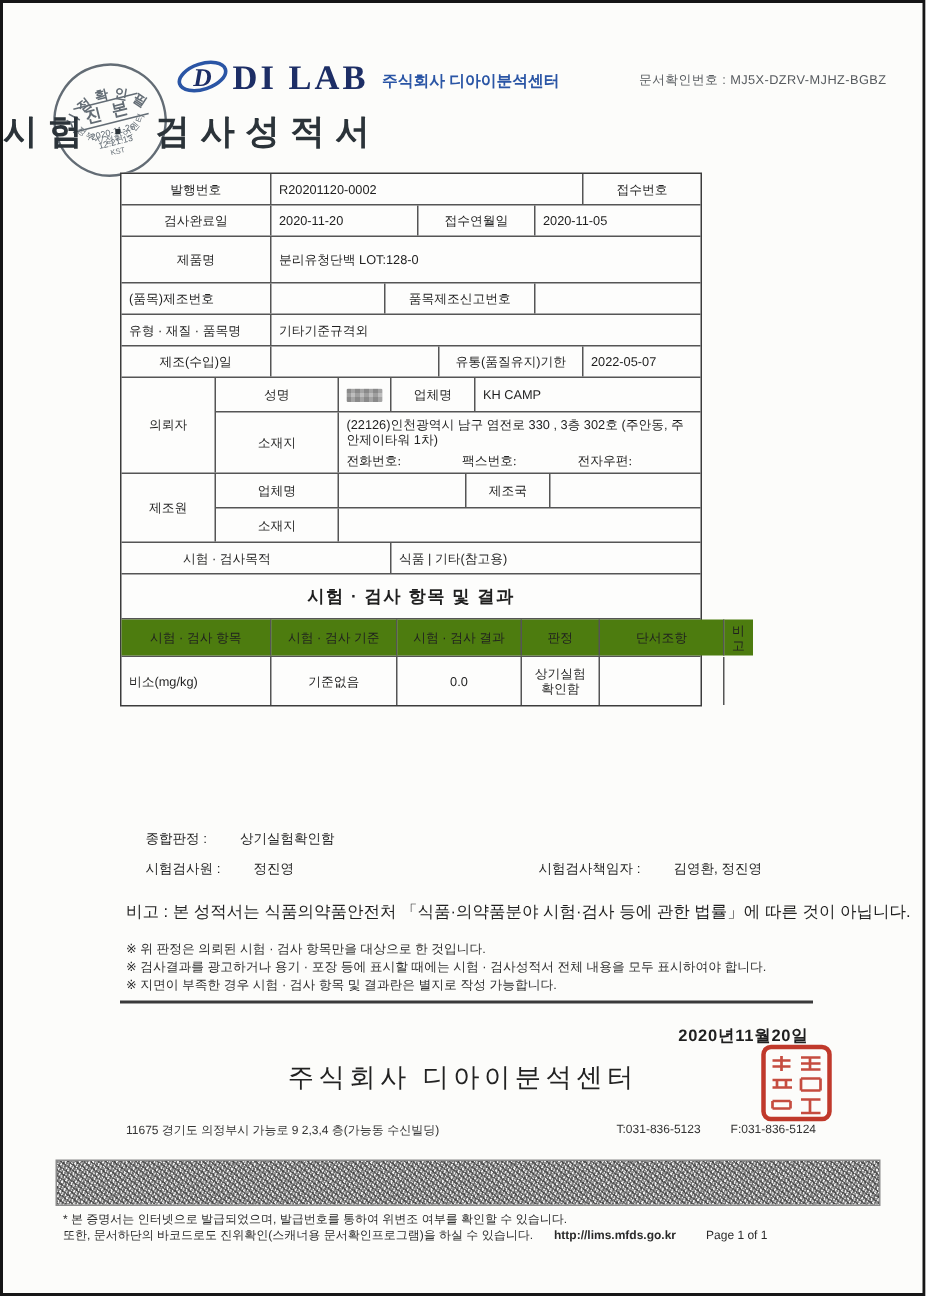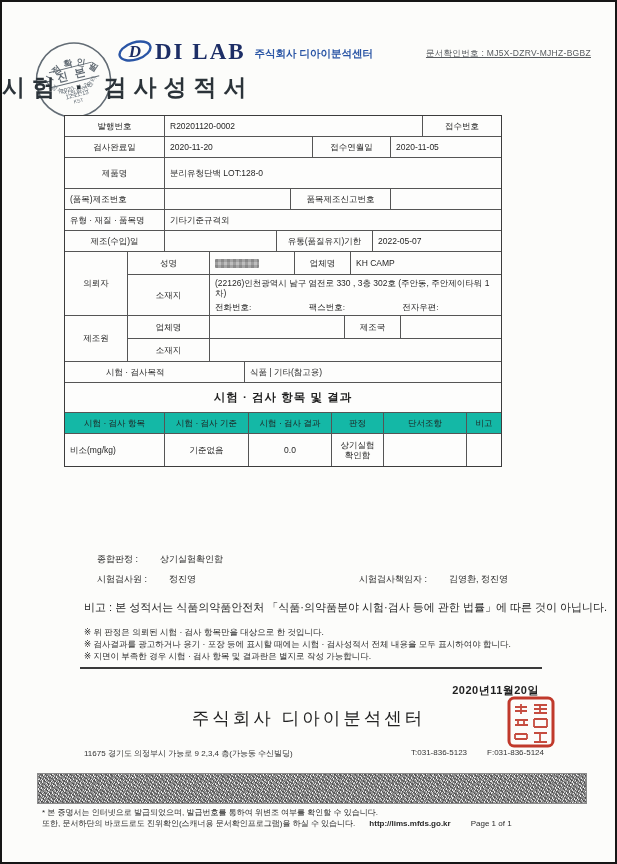--- a/index.html
+++ b/index.html
@@ -5,25 +5,25 @@
   html,body{margin:0;padding:0;background:#d9d9d9;}
   .sheet{position:relative;width:617px;height:864px;margin:0 auto;background:#fcfcfa;
     border:2px solid #161616;box-sizing:border-box;overflow:hidden;
     font-family:"Liberation Sans","DejaVu Sans",sans-serif;color:#1f1f1f;}
   
   .stampwrap{position:absolute;left:32px;top:38px;transform:rotate(-14deg);opacity:.85;}
   .logo{position:absolute;left:116px;top:36px;display:flex;align-items:flex-end;}
   .brand{font-family:"Liberation Serif","DejaVu Serif",serif;font-size:23px;font-weight:bold;
     color:#1d2e66;letter-spacing:2px;line-height:24px;margin-left:3px;}
   .brand-sub{font-size:10.5px;font-weight:bold;color:#2a55a5;margin-left:9px;margin-bottom:3px;}
-  .docno{position:absolute;right:24px;top:46px;font-size:8.5px;color:#565a5e;letter-spacing:.3px;text-decoration:underline;}
+  .docno{position:absolute;right:24px;top:46px;font-size:8.5px;color:#565a5e;letter-spacing:.3px;}
   .title{position:absolute;left:0;top:70px;width:100%;text-align:left;font-size:23px;
     font-weight:bold;color:#2b3339;letter-spacing:7px;}
   
-  .mainbox{position:absolute;left:62px;top:113px;width:438px;border:1.6px solid #3c3c3c;
+  .mainbox{position:absolute;left:78px;top:113px;width:388px;border:1.6px solid #3c3c3c;
     box-sizing:border-box;background:#fdfdfc;}
   .r{display:flex;border-bottom:1px solid #555;align-items:stretch;}
   .r:last-child{border-bottom:none;}
   .c{border-right:1px solid #555;display:flex;align-items:center;box-sizing:border-box;
     padding:2px 5px;font-size:8.5px;line-height:10px;}
   .c:last-child{border-right:none;}
   .lab{justify-content:center;text-align:center;}
   .lab-l{justify-content:flex-start;}
   .h20{min-height:20px;} .h30{min-height:30px;} .h22{min-height:22px;} .h38{min-height:38px;}
   .w100{width:100px;flex:none;} .w78{width:78px;flex:none;} .w110{width:110px;flex:none;}
@@ -40,21 +40,21 @@
   .addrline{font-size:8.5px;line-height:10px;}
   .contacts{display:flex;font-size:8.5px;}
   .contacts span{flex:1;font-family:Liberation Serif, serif;}
   .redacted{width:44px;height:9px;border-radius:1px;
     background:repeating-linear-gradient(90deg,#b5b5b5 0 3px,#d8d8d8 3px 6px),
                repeating-linear-gradient(0deg,#c2c2c2 0 3px,#e0e0e0 3px 6px);
     background-blend-mode:multiply;}
   .secband{border-bottom:1px solid #555;display:flex;align-items:center;justify-content:center;
     min-height:29px;font-size:11.5px;font-weight:bold;letter-spacing:1px;}
   
-  .res-head .c{background:#14b8a6;justify-content:center;font-size:8.5px;}
+  .res-head .c{background:#4d7c0f;justify-content:center;font-size:8.5px;}
   .res-row .c{font-size:8.5px;}
   .rc1{width:100px;flex:none;} .rc2{width:84px;flex:none;} .rc3{width:83px;flex:none;}
   .rc4{width:52px;flex:none;} .rc5{width:83px;flex:none;} .rc6{flex:1;}
   .cen{justify-content:center;text-align:center;}
   
   .abs{position:absolute;font-size:9px;}
   .kv{display:flex;gap:22px;}
   .kv .v{font-weight:normal;}
   .remark{font-size:11px;}
   .notes{position:absolute;left:82px;top:624px;font-size:8.5px;line-height:12px;color:#2a2a2a;}

